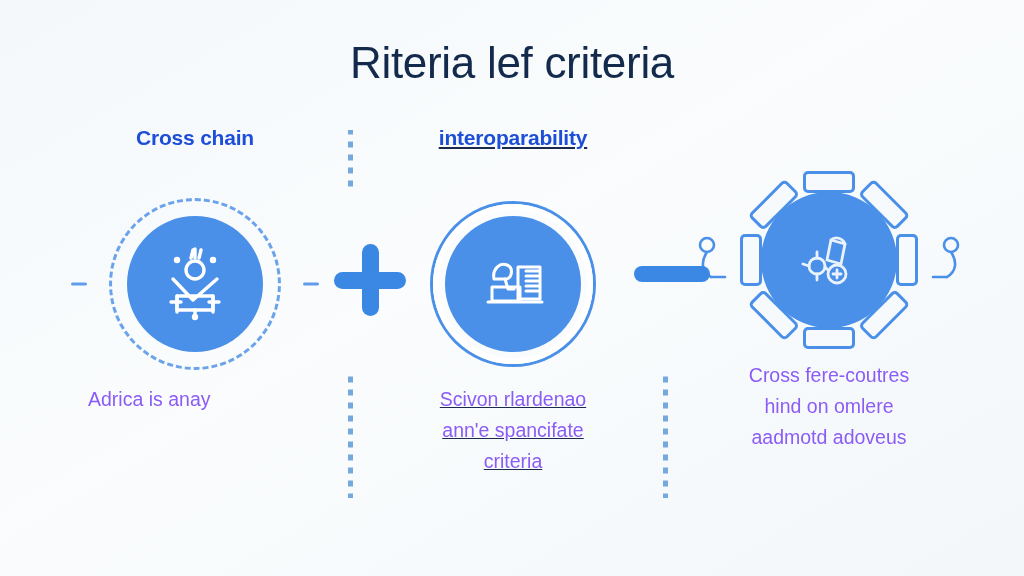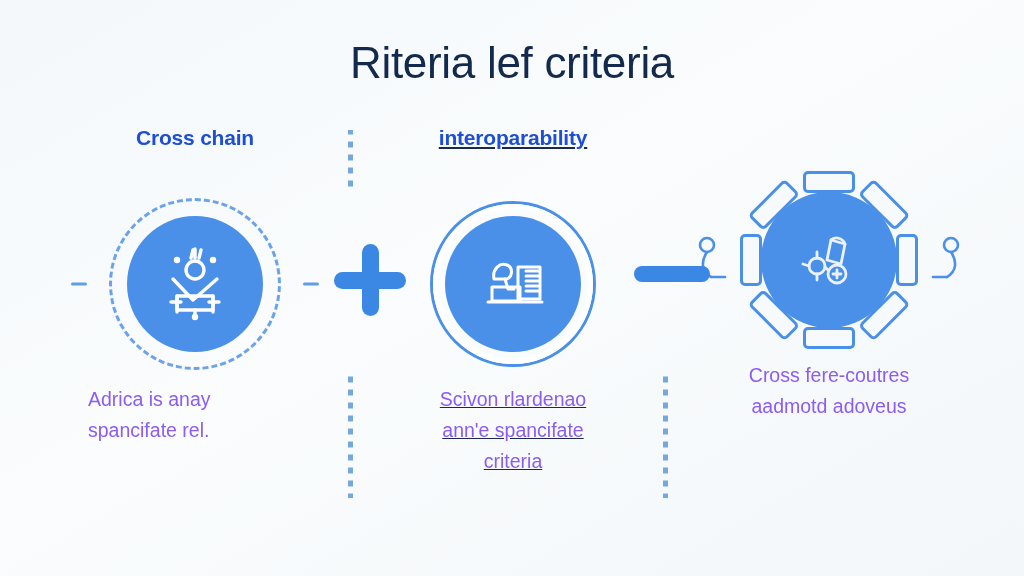--- a/index.html
+++ b/index.html
@@ -249,21 +249,20 @@
             </g>
             <circle cx="22" cy="16" r="3.2" fill="#ffffff"></circle>
             <circle cx="58" cy="16" r="3.2" fill="#ffffff"></circle>
           </svg>
         </div>
       </div>
     </div>
 
     <div class="col-body left-al">
       <span class="l">Adrica is anay</span>
-      <span class="l">spancifate rel.</span>
     </div>
   </div>
 
   <div class="col col-2">
     <div class="col-head lower">interoparability</div>
 
     <div class="icon-slot">
       <div class="circle-wrap">
 
         <div class="ring-solid"></div>
@@ -332,20 +331,21 @@
               <path d="M44 54 L52 54 M48 50 L48 58"></path>
               <path d="M36 47 L39 50"></path>
             </g>
           </svg>
         </div>
       </div>
     </div>
 
     <div class="col-body">
       <span class="l">Cross fere-coutres</span>
+      <span class="l">hind on omlere</span>
       <span class="l">aadmotd adoveus</span>
     </div>
   </div>
 
   <div class="conn plus">
     <div class="bar-h"></div>
     <div class="bar-v"></div>
   </div>
 
   <div class="conn minus"></div>

